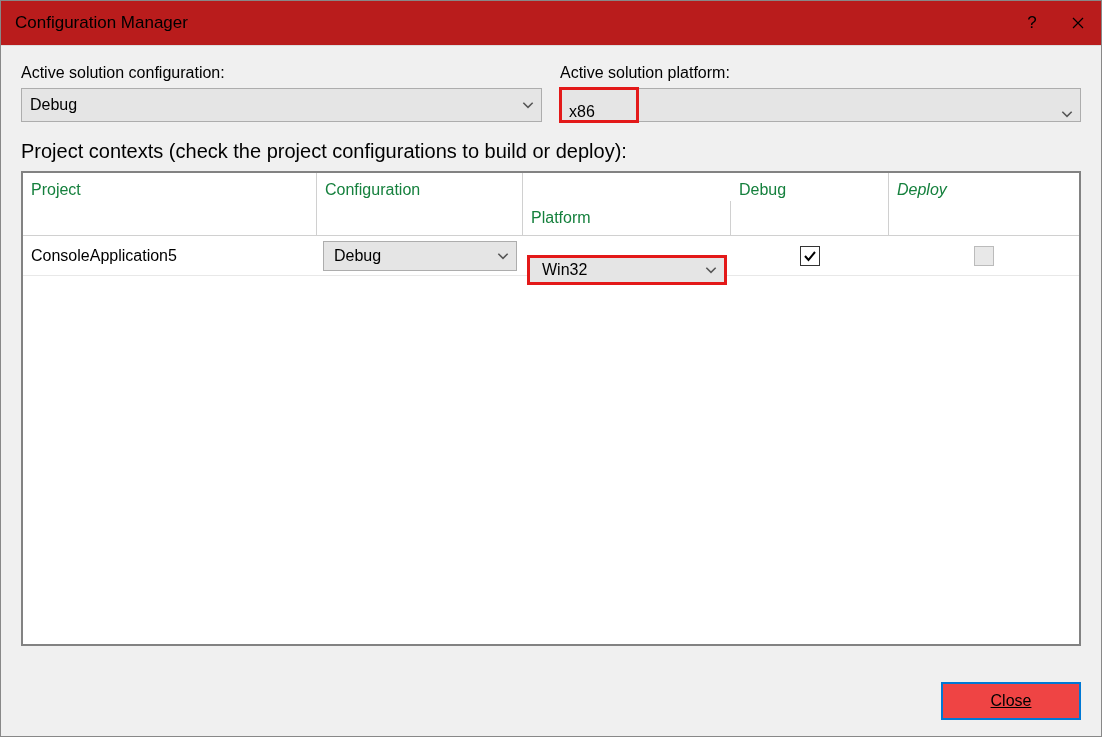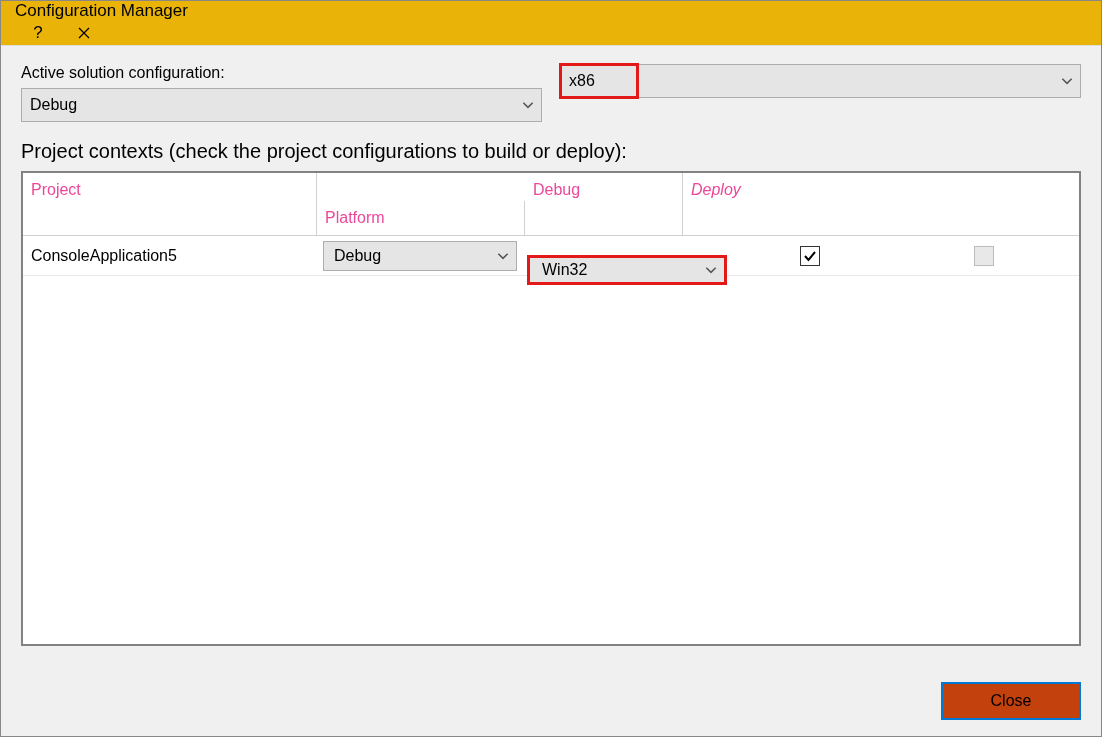--- a/index.html
+++ b/index.html
@@ -12,26 +12,25 @@
       width: 1102px;
       height: 737px;
       background: #fff;
       border: 1px solid #888;
       display: flex;
       flex-direction: column;
       overflow: hidden;
     }
     .titlebar {
       height: 45px;
-      background: #eab308;
-      display: flex;
-      align-items: flex-start;
+      background: #b91c1c;
+      display: flex;
+      align-items: center;
       padding: 0 0 0 14px;
       border-bottom: 1px solid #ddd;
-      flex-direction: column;
     }
     .titlebar-title {
       font-size: 17px;
       color: #000;
       flex: 1;
     }
     .titlebar-controls {
       display: flex;
       height: 100%;
       align-items: center;
@@ -115,21 +114,21 @@
       position: relative;
     }
     .grid-header {
       display: flex;
       background: #fff;
       border-bottom: 1px solid #d0d0d0;
     }
     .grid-header-cell {
       padding: 8px 8px;
       font-size: 16px;
-      color: #ec4899;
+      color: #15803d;
       border-right: 1px solid #d0d0d0;
       background: #fff;
     }
     .grid-header-cell:last-child {
       border-right: none;
     }
     .grid-row {
       display: flex;
       border-bottom: 1px solid #e8e8e8;
       align-items: center;
@@ -184,27 +183,28 @@
       height: 70px;
       background: #f0f0f0;
       display: flex;
       align-items: center;
       justify-content: flex-end;
       padding: 0 20px;
     }
     .close-btn {
       width: 140px;
       height: 38px;
-      background: #c2410c;
+      background: #ef4444;
       border: 2px solid #0078d4;
       font-size: 16px;
       cursor: pointer;
       display: flex;
       align-items: center;
       justify-content: center;
+      text-decoration: underline;
     }
   </style>
 </head>
 <body>
 
 <div class="titlebar">
   <div class="titlebar-title">Configuration Manager</div>
   <div class="titlebar-controls">
     <div class="titlebar-btn help">
       <span style="font-size:17px;">?</span>
@@ -222,35 +222,37 @@
     <div class="field-group">
       <div class="field-label">Active solution configuration:</div>
       <div class="dropdown">
         <span class="dropdown-text">Debug</span>
         <svg class="chevron" viewBox="0 0 12 12">
             <path d="M2 4 L6 8 L10 4" stroke="#555" stroke-width="1.3" fill="none"></path>
           </svg>
       </div>
     </div>
     <div class="field-group">
-      <div class="dropdown" style="position:relative;">
+      <div class="field-label">Active solution platform:</div>
+      <div class="dropdown" style="position:relative;align-items:flex-end;">
         <span class="dropdown-text">x86</span>
         <svg class="chevron" viewBox="0 0 12 12">
             <path d="M2 4 L6 8 L10 4" stroke="#555" stroke-width="1.3" fill="none"></path>
           </svg>
         <div class="highlight-box" style="top:-2px;left:-2px;width:80px;height:36px;"></div>
       </div>
     </div>
   </div>
 
   <div class="context-label">Project contexts (check the project configurations to build or deploy):</div>
 
   <div class="grid-container">
     <div class="grid-header">
       <div class="grid-header-cell col-project">Project</div>
+      <div class="grid-header-cell col-config">Configuration</div>
       <div class="grid-header-cell col-platform">Platform</div>
       <div class="grid-header-cell col-build" style="justify-content:flex-start;">Debug</div>
       <div class="grid-header-cell col-deploy" style="justify-content:flex-start;">Deploy</div>
     </div>
     <div class="grid-row">
       <div class="grid-cell col-project" style="padding-left:8px;">ConsoleApplication5</div>
       <div class="grid-cell col-config">
         <div class="cell-dropdown">
           <span style="flex:1;">Debug</span>
           <svg class="chevron" viewBox="0 0 12 12">

